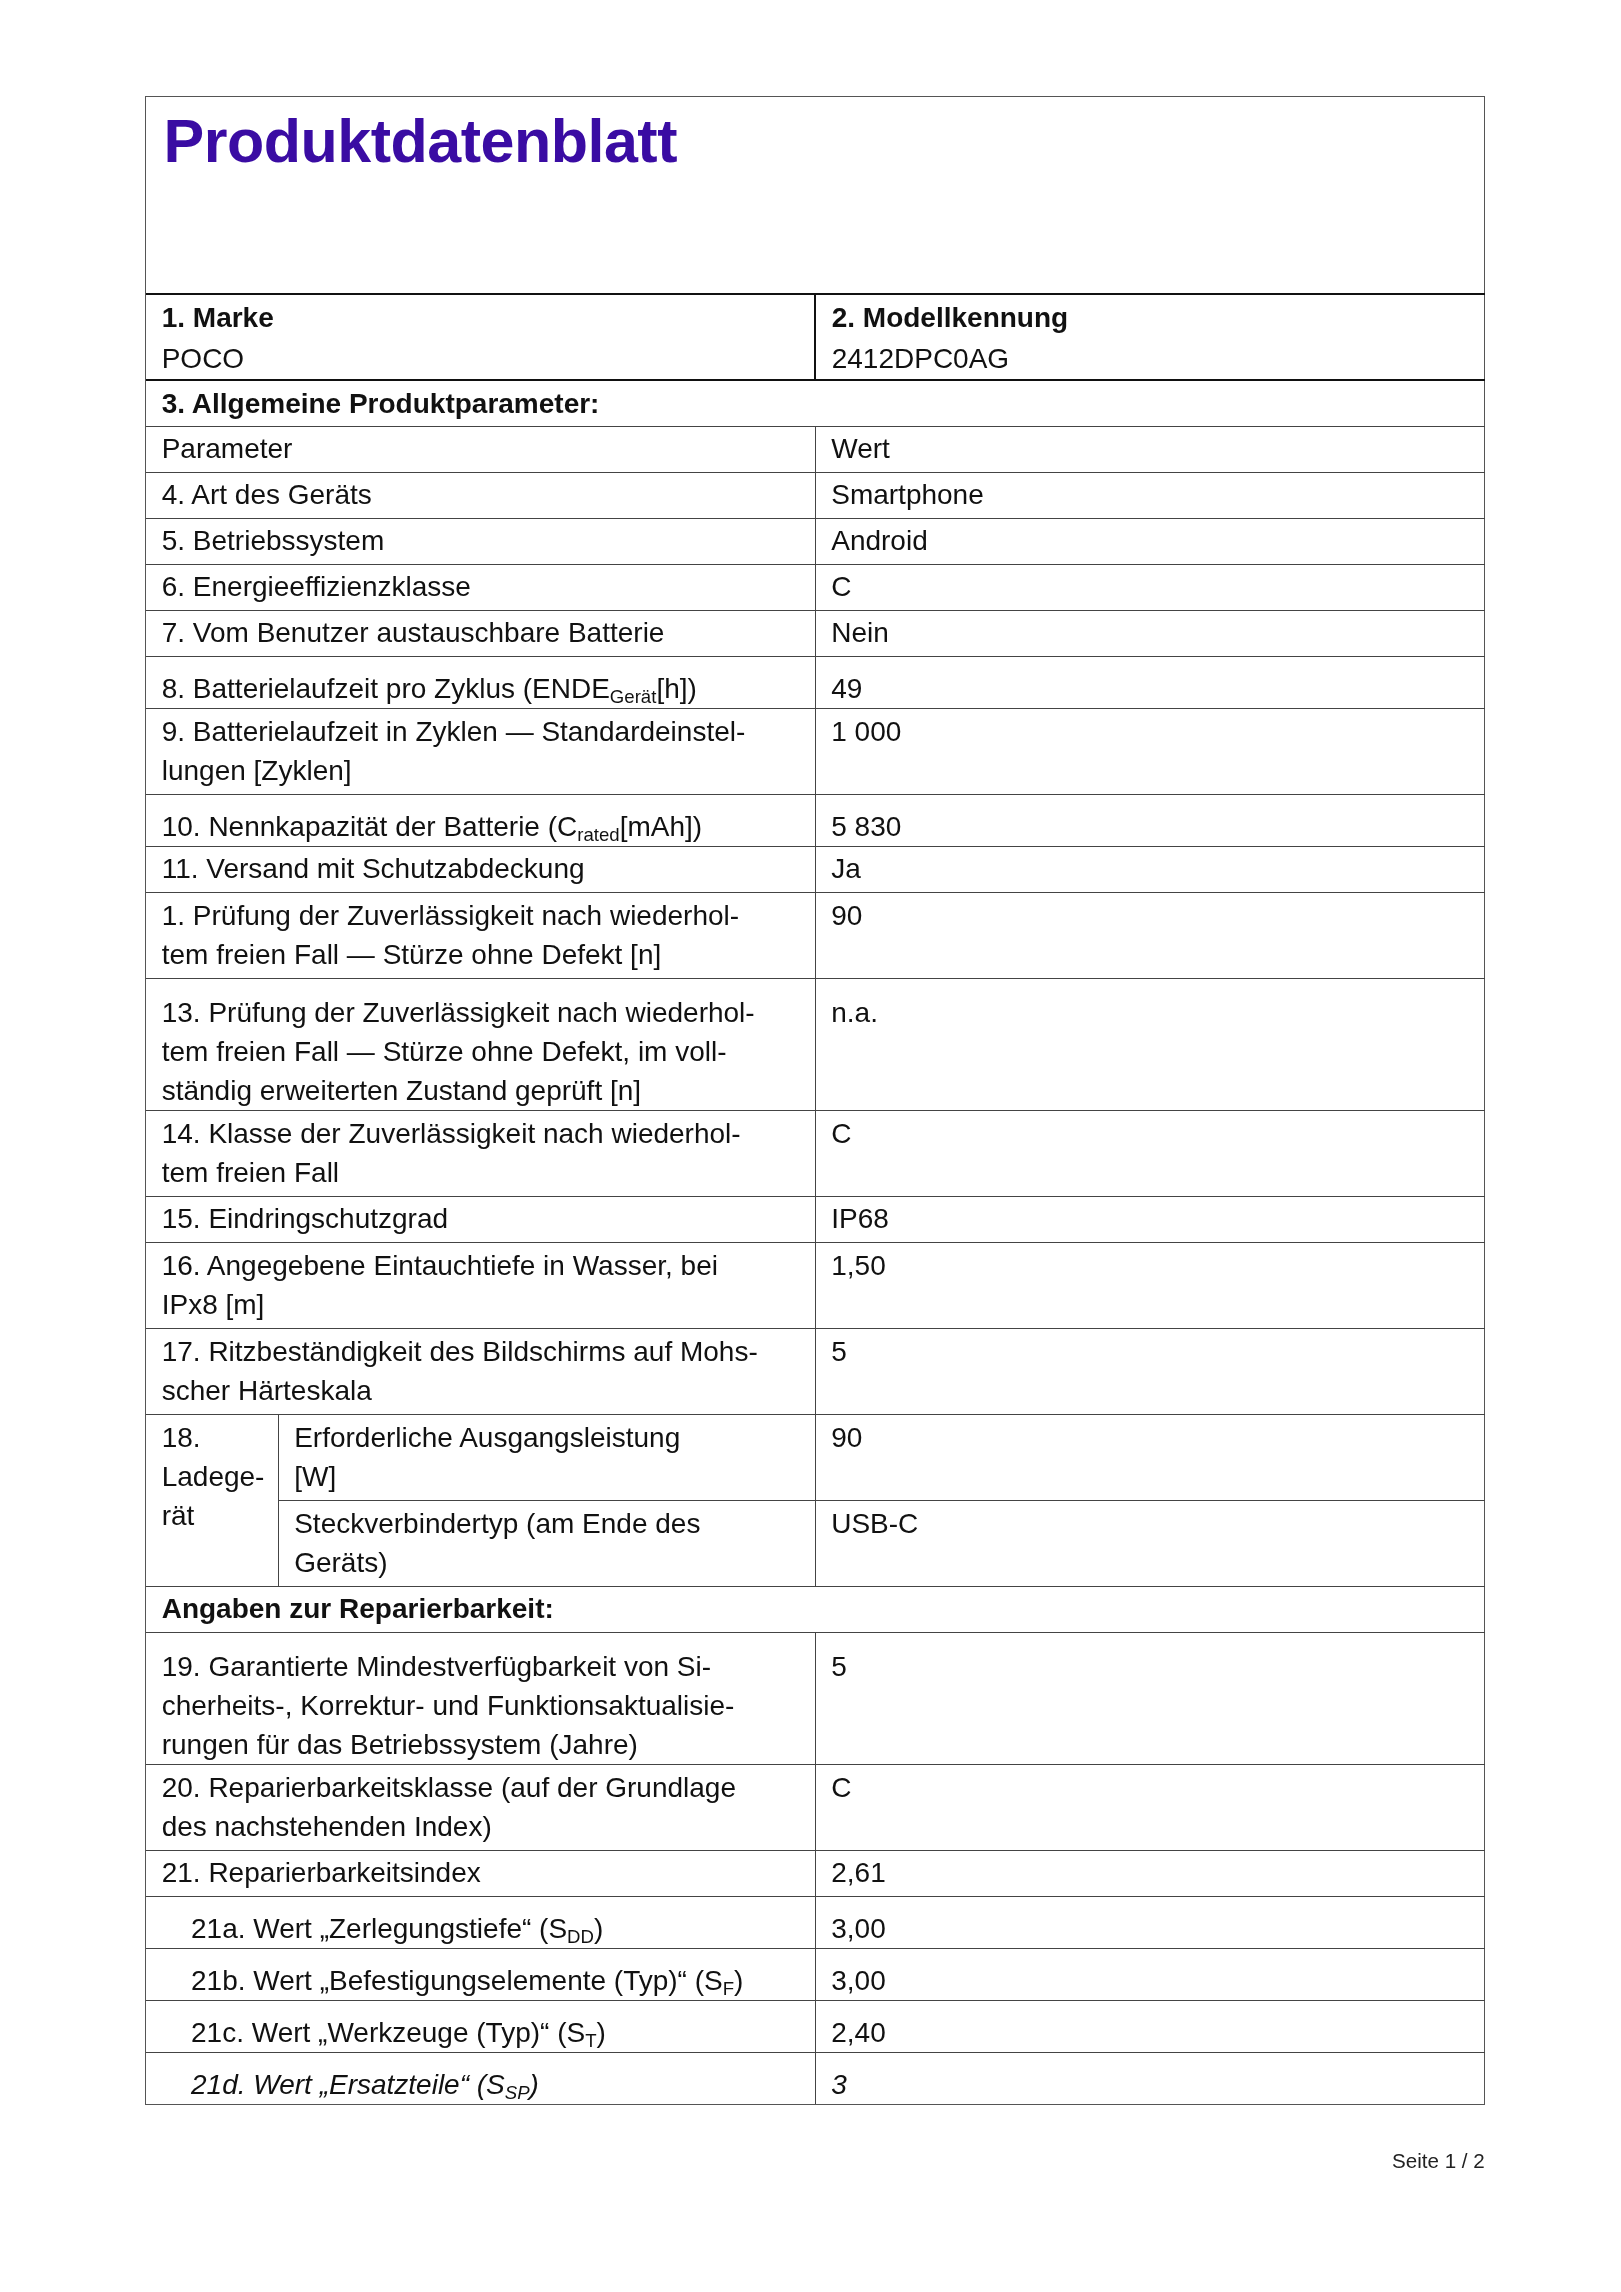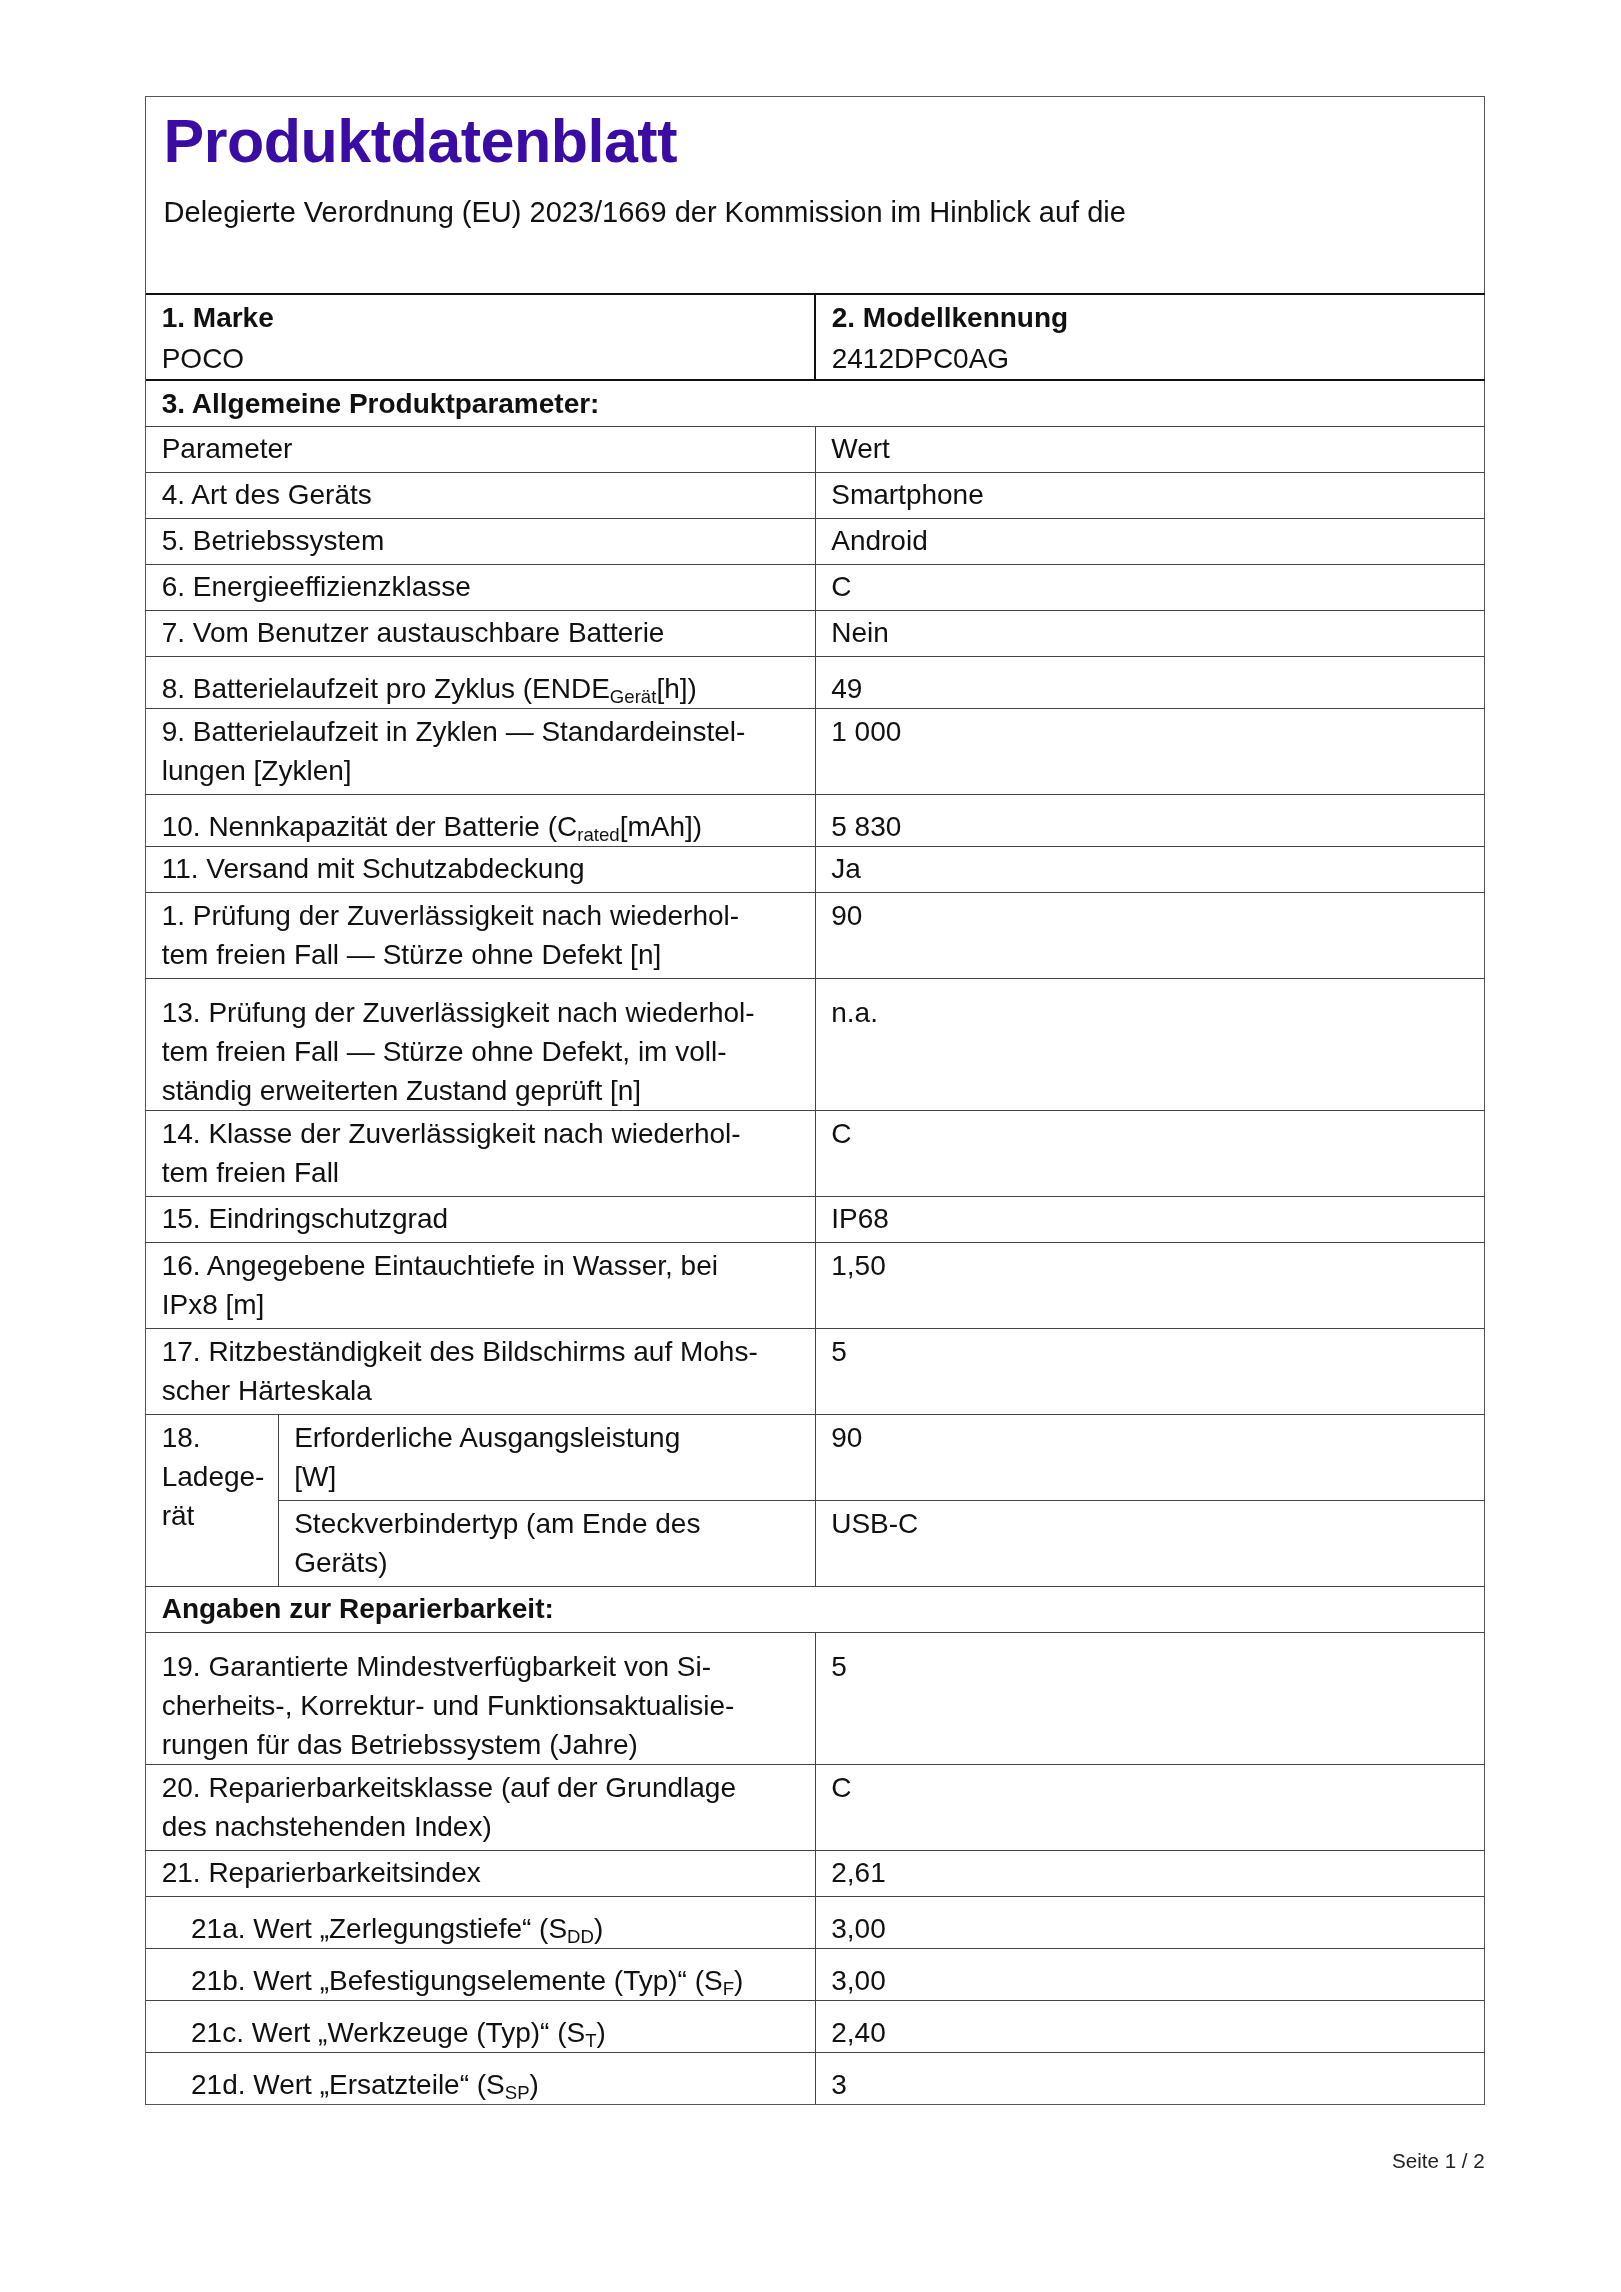--- a/index.html
+++ b/index.html
@@ -15,30 +15,29 @@
   tr.h88 td { height: 86px; padding-top: 3.9px; }
   tr.h128 td { height: 125px; padding-top: 14px; }
   tr.top-row td { height: 61px; padding-top: 2px; border: 2.5px solid #111; line-height: 41px; }
   .bold { font-weight: bold; }
   .indent { padding-left: 45px; }
   sub { font-size: 18.6px; vertical-align: -4.9px; line-height: 0; }
   .footer { position: absolute; left: 1392px; top: 2149px; font-size: 20.6px; color: #222; }
   table { border-left: none; }
   .sheet table tr td:first-child { border-left: none; }
   .sheet table tr td:last-child { border-right: none; }
-  .sheet table tr:last-child td { border-bottom: none; }
+  .sheet table tr:last-child td { border-bottom: none; font-style: italic; }
 </style>
 </head>
 <body>
 
 <div class="sheet">
   <div class="header">
     <div class="title">Produktdatenblatt</div>
     <div class="subtitle">
-      <div>Delegierte Verordnung (EU) 2023/1669 der Kommission im Hinblick auf die</div>
     </div>
   </div>
 
   <table>
     <colgroup>
         <col style="width:132px">
         <col style="width:537px">
         <col style="width:670px">
       </colgroup>
 

